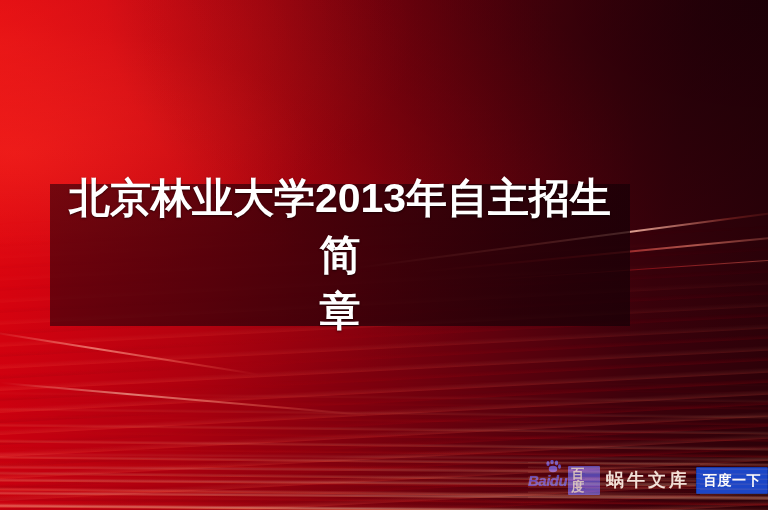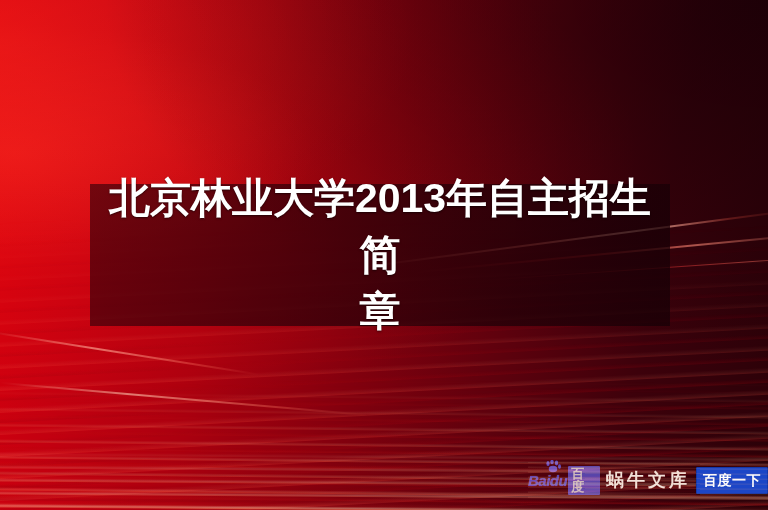--- a/index.html
+++ b/index.html
@@ -194,21 +194,20 @@
   #title-plate {
     position: absolute;
     left: 50px;
     top: 184px;
     width: 580px;
     height: 142px;
     background: linear-gradient(100deg, rgba(58,0,10,0.66) 0%, rgba(40,0,8,0.72) 45%, rgba(24,0,6,0.78) 100%);
     display: flex;
     align-items: center;
     justify-content: center;
-    margin-left: 40px;
   }
 
   #title-text {
     width: 100%;
     text-align: center;
     color: #ffffff;
     font-size: 41px;
     font-weight: bold;
     line-height: 1.38;
     letter-spacing: 0px;

